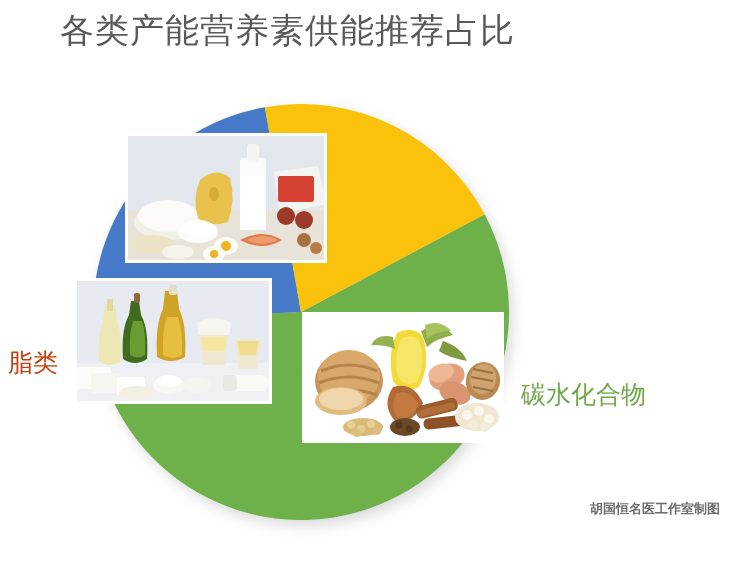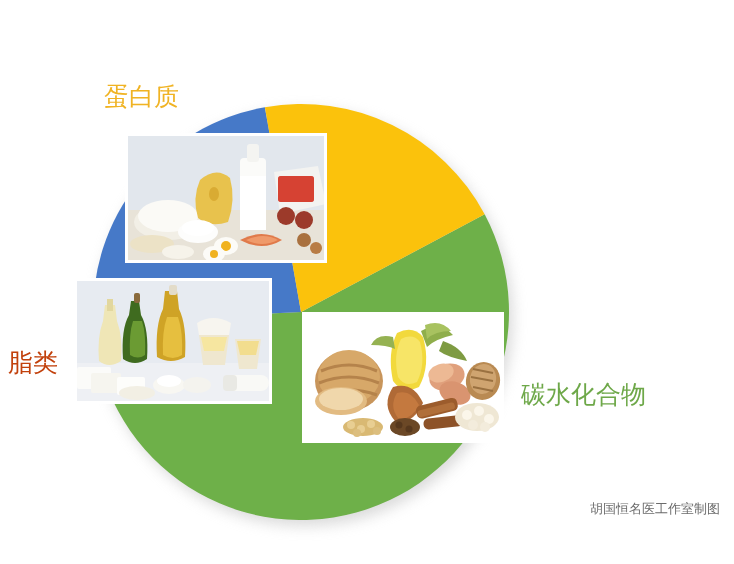--- a/index.html
+++ b/index.html
@@ -135,27 +135,29 @@
   
   #credit {
     position: absolute;
     right: 14px;
     top: 500px;
     font-size: 13px;
     line-height: 18px;
     color: #6b6b6b;
     white-space: nowrap;
     font-family: "DejaVu Sans", "Liberation Sans", sans-serif;
+    font-weight: bold;
   }
 </style>
 </head>
 <body>
 
 <div id="slide">
 
+  <div id="page-title">各类产能营养素供能推荐占比</div>
 
   <div id="pie-wrap">
     <div id="pie-shadow"></div>
     <svg id="pie-svg" viewBox="0 0 416 416">
 
       <path id="slice-carb" d="M 208 208 L 391.65 110.35 A 208 208 0 1 1 0.25 218.16 Z" fill="#6EB049"></path>
 
       <path id="slice-lipid" d="M 208 208 L 0.25 218.16 A 208 208 0 0 1 171.88 3.16 Z" fill="#4679C8"></path>
 
       <path id="slice-protein" d="M 208 208 L 171.88 3.16 A 208 208 0 0 1 391.65 110.35 Z" fill="#FBC20C"></path>
@@ -275,21 +277,20 @@
         <ellipse cx="172" cy="102" rx="22" ry="14" fill="#efe7d4"></ellipse>
         <circle cx="162" cy="100" r="5" fill="#fbf6ea"></circle>
         <circle cx="174" cy="96" r="5" fill="#fbf6ea"></circle>
         <circle cx="184" cy="104" r="5" fill="#fbf6ea"></circle>
         <circle cx="168" cy="110" r="5" fill="#f3ecdc"></circle>
         <circle cx="180" cy="112" r="5" fill="#f3ecdc"></circle>
       </svg>
     </div>
   </div>
 
-  <div class="slice-label" id="label-protein">蛋白质</div>
 
   <div class="slice-label" id="label-lipid">脂类</div>
 
   <div class="slice-label" id="label-carb">碳水化合物</div>
 
   <div id="credit">胡国恒名医工作室制图</div>
 
 </div>
 
 </body></html>

